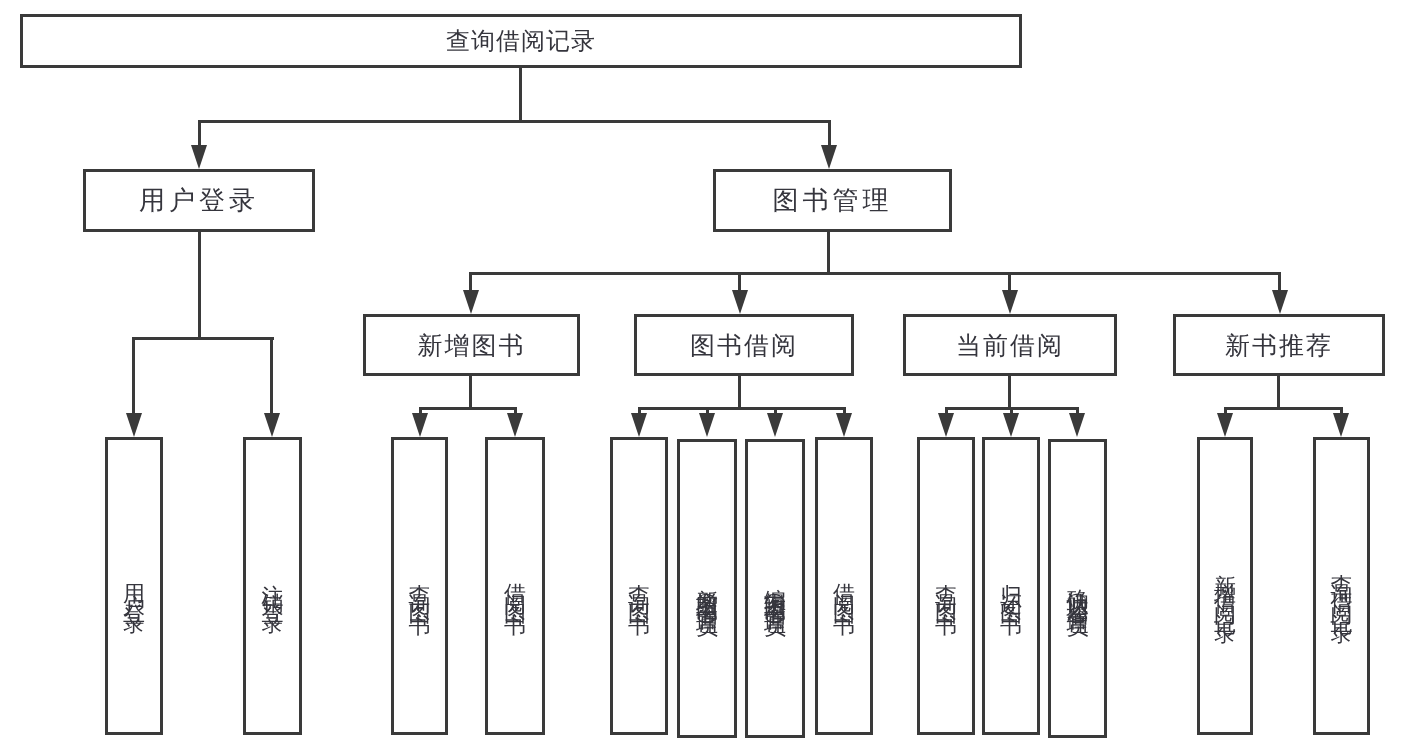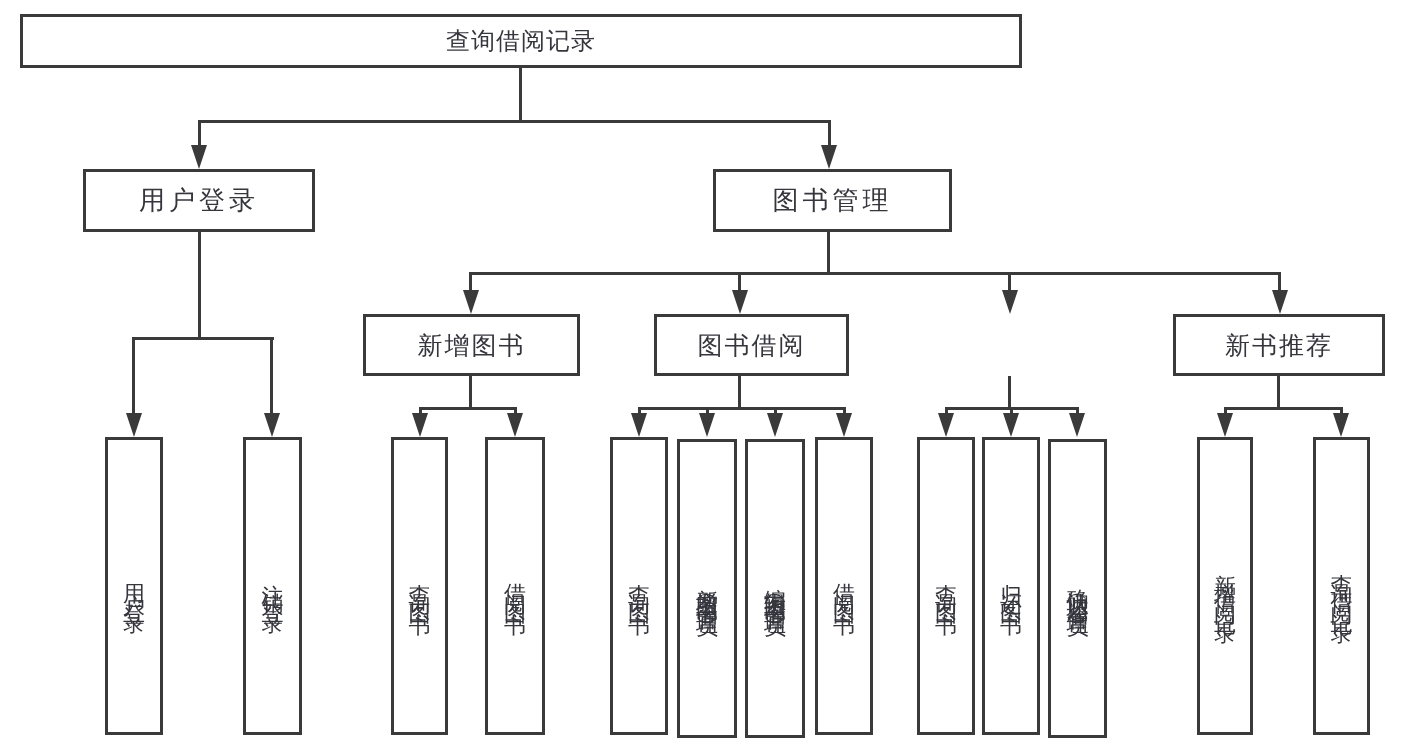--- a/index.html
+++ b/index.html
@@ -42,21 +42,22 @@
 <body>
 
 <div class="canvas">
 
   <div class="box root-box" style="left:20px;top:14px;width:1002px;height:54px">查询借阅记录</div>
 
   <div class="box l2-box" style="left:83px;top:169px;width:232px;height:63px">用户登录</div>
   <div class="box l2-box" style="left:713px;top:169px;width:239px;height:63px">图书管理</div>
 
   <div class="box l3-box" style="left:363px;top:314px;width:217px;height:62px">新增图书</div>
-  <div class="box l3-box" style="left:654px;top:314px;width:195px;height:62px">图书借阅</div>
+  <div class="box l3-box" style="left:634px;top:314px;width:220px;height:62px">图书借阅</div>
+  <div class="box l3-box" style="left:903px;top:314px;width:214px;height:62px">当前借阅</div>
   <div class="box l3-box" style="left:1173px;top:314px;width:212px;height:62px">新书推荐</div>
 
   <div class="box vbox" style="left:105px;top:437px;width:58px;height:298px">用户登录</div>
   <div class="box vbox" style="left:243px;top:437px;width:59px;height:298px">注销登录</div>
 
   <div class="box vbox" style="left:391px;top:437px;width:57px;height:298px">查询图书</div>
   <div class="box vbox" style="left:485px;top:437px;width:60px;height:298px">借阅图书</div>
 
   <div class="box vbox" style="left:610px;top:437px;width:58px;height:298px">查询图书</div>
   <div class="box vbox long" style="left:677px;top:439px;width:60px;height:299px">新增图书（管理员）</div>

